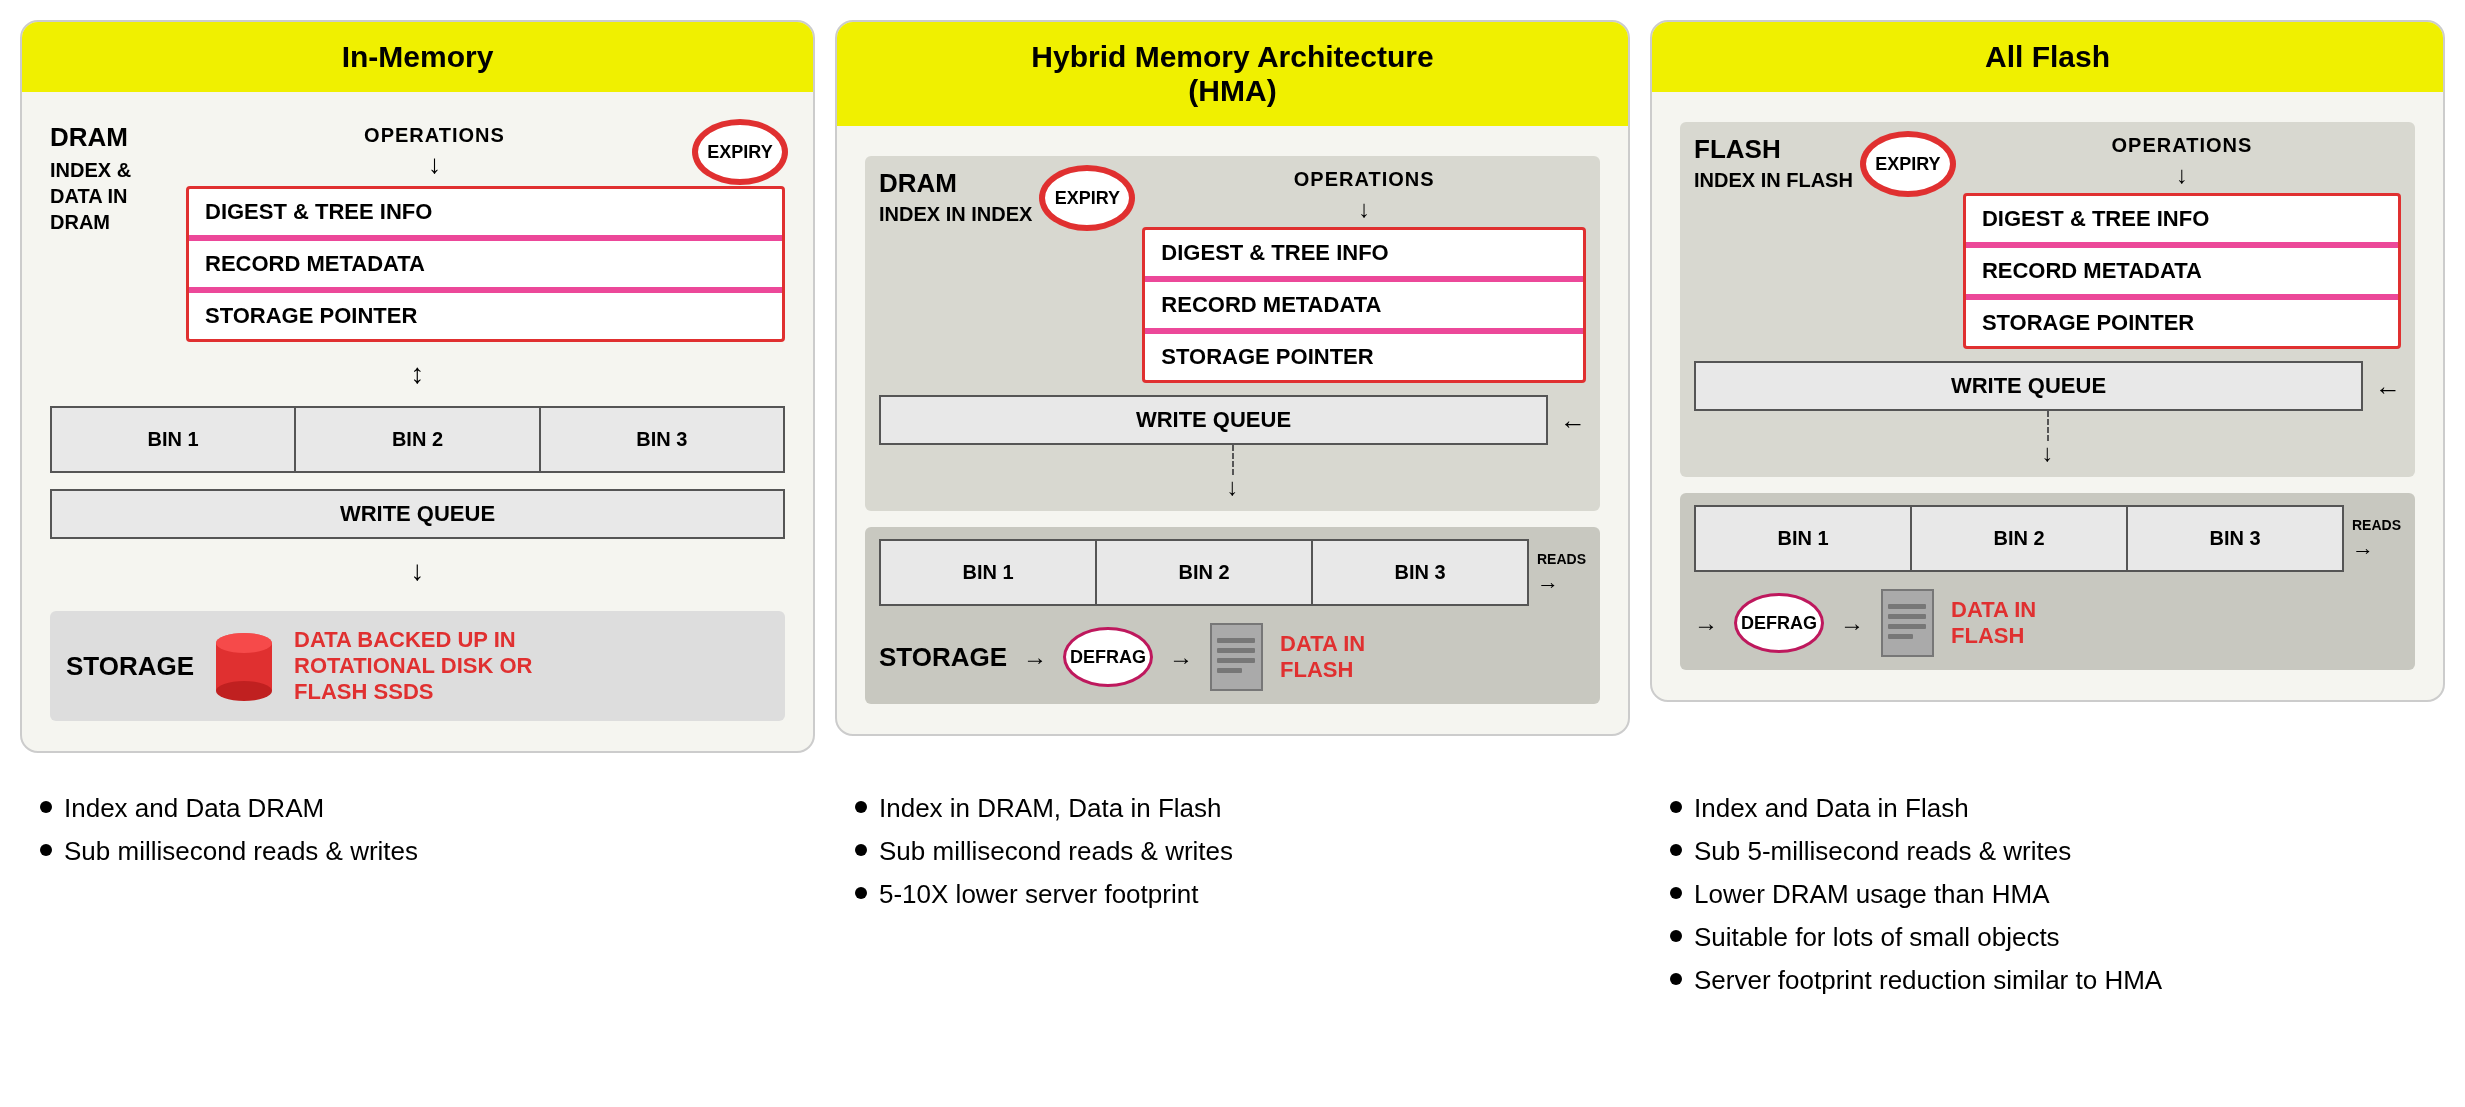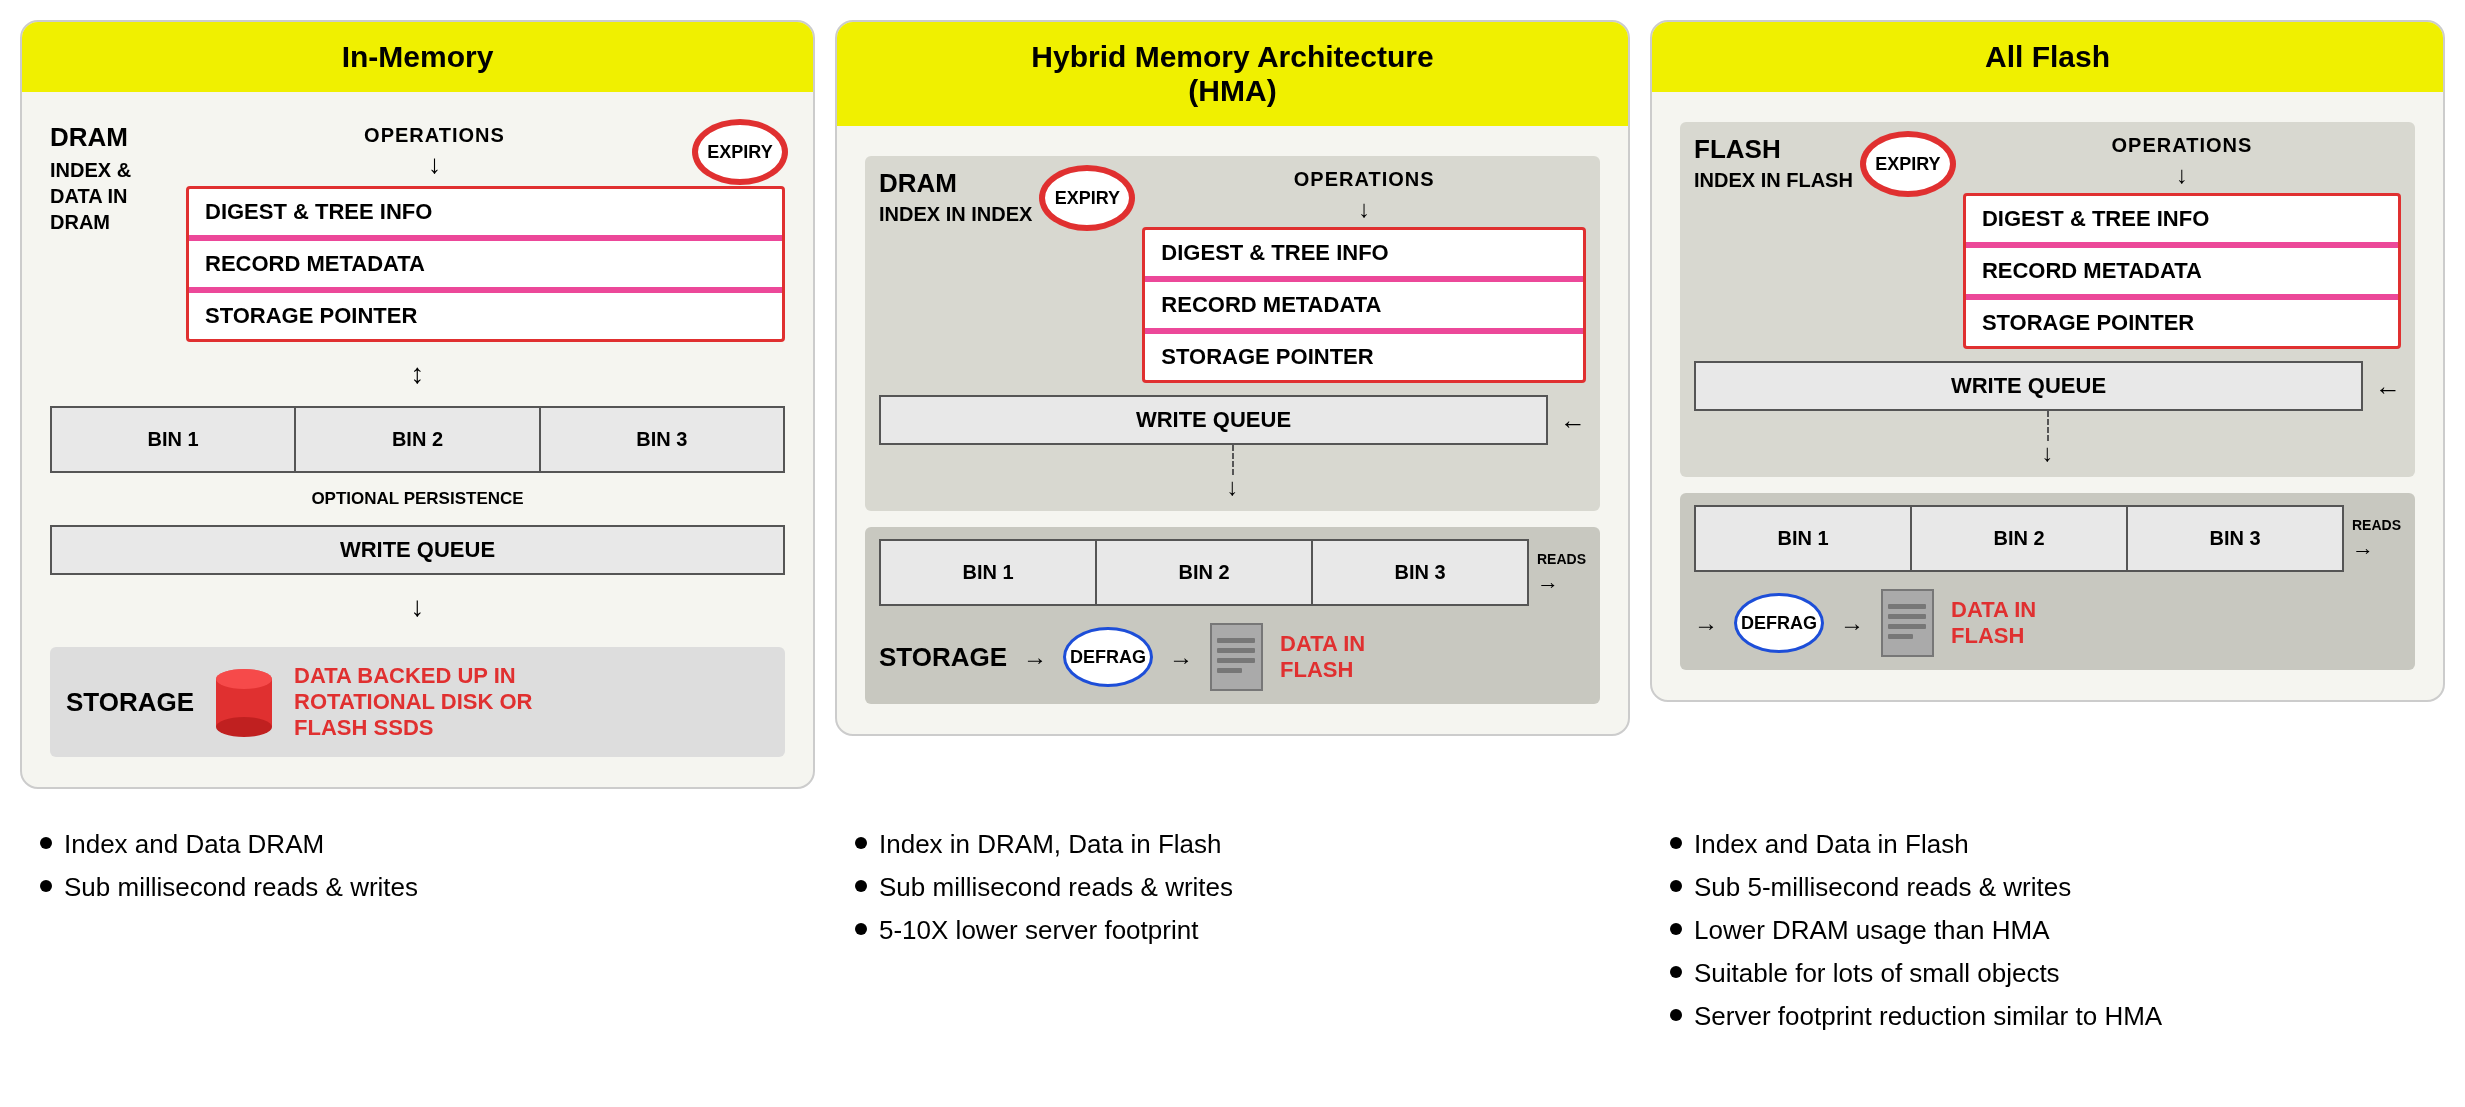--- a/index.html
+++ b/index.html
@@ -163,21 +163,21 @@
       font-weight: 600;
       letter-spacing: 1px;
       color: #000;
     }
 
     
     .defrag-oval {
       display: inline-flex;
       align-items: center;
       justify-content: center;
-      border: 3px solid #1d4ed8;
+      border: 3px solid #be185d;
       border-radius: 50%;
       width: 90px;
       height: 60px;
       font-size: 18px;
       font-weight: 900;
       color: #000;
       background: #fff;
     }
 
     
@@ -304,21 +304,20 @@
         </div>
 
         <div class="arrow-up-down">↕</div>
 
         <div class="bins-row">
           <div class="bin-box">BIN 1</div>
           <div class="bin-box">BIN 2</div>
           <div class="bin-box">BIN 3</div>
         </div>
 
-        <div class="optional-text">OPTIONAL PERSISTENCE</div>
 
         <div class="write-queue-box">WRITE QUEUE</div>
 
         <div class="arrow-down">↓</div>
 
         <div class="storage-section">
           <div class="flex-row" style="align-items:center; gap:20px;">
             <span class="section-label">STORAGE</span>
 
             <svg width="60" height="70" viewBox="0 0 60 70">

